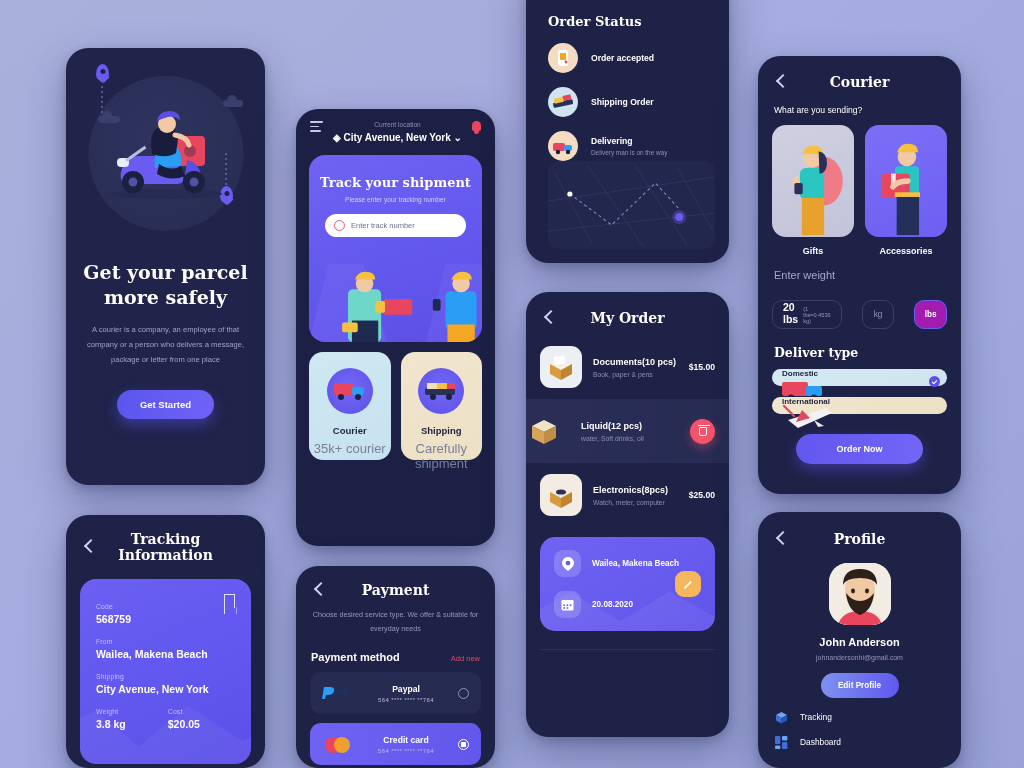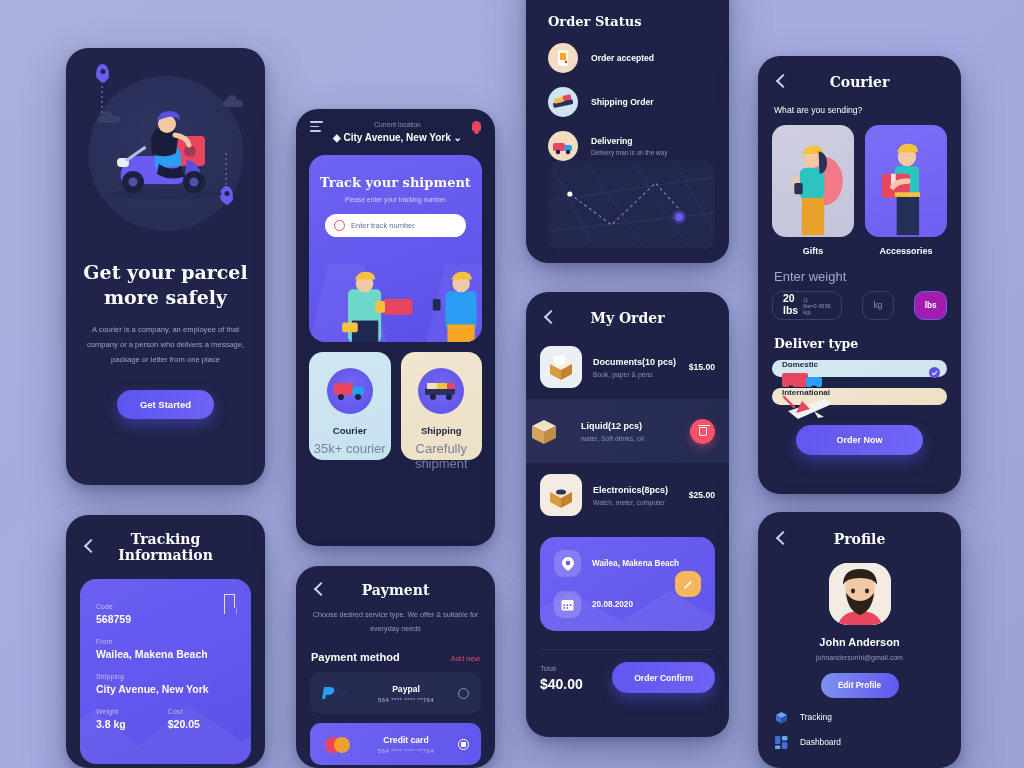--- a/index.html
+++ b/index.html
@@ -202,21 +202,21 @@
 
   
   #p7 { left:758px; top:56px; width:203px; height:438px; background:#1e2246; }
   #p7 .hd { padding:17px 14px 0; }
   #p7 .title { font-size:14px; }
   #p7 .q { font-size:8.6px; margin:14px 0 0 16px; }
   .send-row { display:flex; gap:11px; padding:10px 14px 0; }
   .send { flex:1; }
   .send .img { height:112px;border-radius:14px;position:relative;overflow:hidden;cursor:pointer; }
   .send .nm { text-align:center;font-size:9px;font-weight:700;margin-top:9px; }
-  #p7 .ew { font-size:13px;color:#a4a8cb;margin:13px 0 0 16px; }
+  #p7 .ew { font-size:11px;color:#a4a8cb;margin:13px 0 12px 16px; }
   .w-row { display:flex; gap:20px; padding:7px 14px 0; align-items:center; }
   .w-input { flex:1;height:29px;border:1px solid #3b4068;border-radius:10px;
     display:flex;align-items:baseline;padding:0 10px;gap:5px;cursor:text; }
   .w-input .v { font-size:10.5px;font-weight:700; }
   .w-input .h { font-size:5.6px;color:#9296bd; }
   .unit { width:55px;height:29px;border-radius:10px;border:1px solid #3b4068;
     display:flex;align-items:center;justify-content:center;font-size:8.2px;color:#9296bd;cursor:pointer; }
   .unit.on { background:#a21caf;border-color:#6a5ef2;color:#fff;font-weight:700; }
   #p7 h3.dt { font-size:12.5px; margin:16px 0 0 16px; }
   .dt-row { display:flex; gap:11px; padding:9px 14px 0;flex-direction:column; }
@@ -580,27 +580,20 @@
             <rect x="8.8" y="6.4" width="1.6" height="1.6" fill="#6257ee"></rect>
             <rect x="2.4" y="9.2" width="1.6" height="1.6" fill="#6257ee"></rect>
             <rect x="5.6" y="9.2" width="1.6" height="1.6" fill="#6257ee"></rect>
           </svg>
         </div>
         <div class="tx">20.08.2020</div>
       </div>
     </div>
 
     <div class="divider"></div>
-    <div class="total-row">
-      <div>
-        <div class="lb">Total</div>
-        <div class="am">$40.00</div>
-      </div>
-      <button class="btn-confirm">Order Confirm</button>
-    </div>
   </div>
 
   <div class="panel" id="p7">
     <div class="hd">
       <div class="back-chev"></div>
       <div class="title serif">Courier</div>
       <div style="width:18px"></div>
     </div>
     <div class="q">What are you sending?</div>
 

